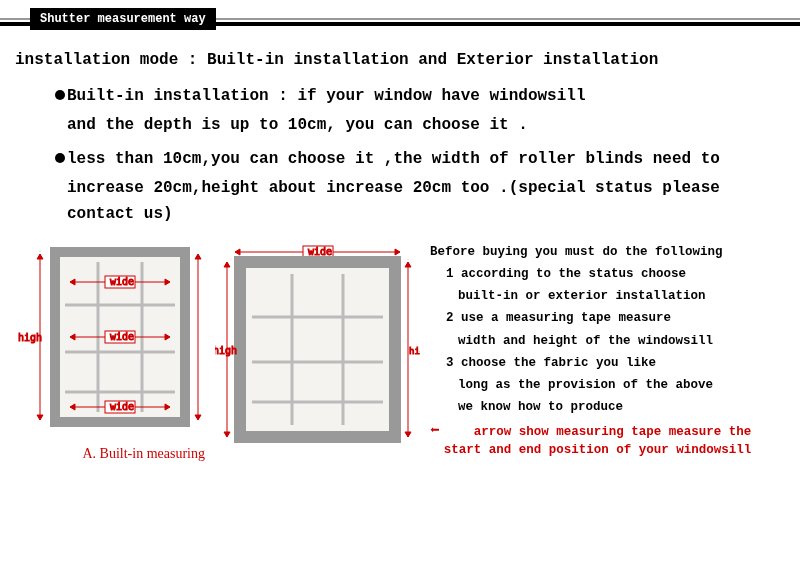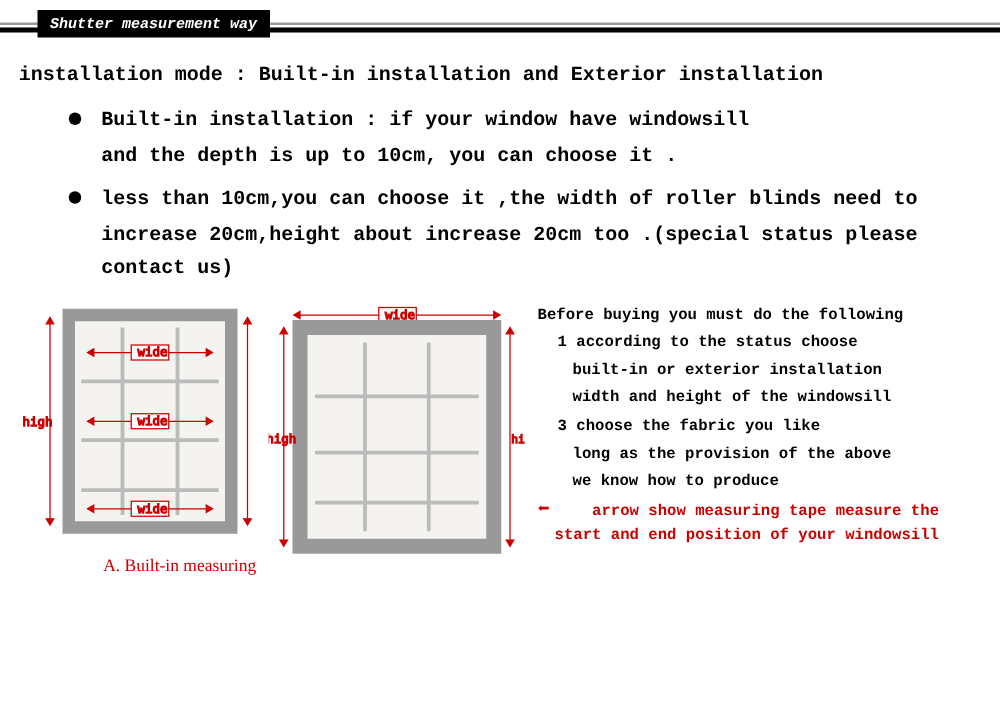--- a/index.html
+++ b/index.html
@@ -1,23 +1,23 @@
 <!DOCTYPE html>
 <html><head>
 <meta charset="utf-8">
 <style>
   * { margin: 0; padding: 0; box-sizing: border-box; }
   body { width: 800px; height: 570px; font-family: "Courier New", monospace; font-size: 12px; color: #000; background: #fff; overflow: hidden; }
   .header-band { position: relative; height: 28px; }
   .header-line-grey { position: absolute; top: 18px; left: 0; right: 0; height: 2px; background: #999; }
   .header-line-black { position: absolute; top: 22px; left: 0; right: 0; height: 4px; background: #000; }
-  .header-badge { position: absolute; top: 8px; left: 30px; background: #000; color: #fff; padding: 4px 10px; font-size: 12px; font-weight: bold; font-style: italic; }
+  .header-badge { position: absolute; top: 8px; left: 30px; background: #000; color: #fff; padding: 4px 10px; font-size: 12px; font-weight: bold; }
   .content { padding: 20px 15px 0 15px; font-size: 16px; line-height: 1.6; }
   .intro { margin-bottom: 10px; font-weight: bold; }
-  .bullet-item { display: flex; align-items: flex-start; gap: 16px; margin: 4px 0 4px 40px; font-weight: bold; }
+  .bullet-item { display: flex; align-items: flex-start; gap: 2px; margin: 4px 0 4px 40px; font-weight: bold; }
   .bullet { display: inline-block; width: 10px; height: 10px; background: #000; border-radius: 50%; margin-top: 6px; flex-shrink: 0; }
   .bullet-block { flex: 1; }
   .bullet-block p { margin-bottom: 4px; }
   .lower { display: flex; margin-top: 10px; padding: 0 15px; gap: 10px; }
   .window-col { flex-shrink: 0; display: flex; flex-direction: column; align-items: flex-end; }
   .window-svg { display: block; }
   .caption { color: #c00; font-family: "SimSun", serif; font-size: 14px; margin-top: 4px; }
   .steps { flex: 1; font-size: 12.5px; line-height: 1.7; font-weight: bold; }
   .steps p { margin-bottom: 1px; }
   .steps-indent { padding-left: 16px; }
@@ -126,20 +126,21 @@
           <polygon points="193,195 190,190 196,190"></polygon>
         <text x="194" y="112" fill="#c00" font-size="9">high</text>
       </g>
     </svg>
   </div>
 
   <div class="steps">
     <p>Before buying you must do the following</p>
     <p class="steps-indent">1 according to the status choose</p>
     <p class="steps-indent" style="padding-left:28px">built-in or exterior installation</p>
+    <p class="steps-indent">2 use a measuring tape measure</p>
     <p class="steps-indent" style="padding-left:28px">width and height of the windowsill</p>
     <p class="steps-indent">3 choose the fabric you like</p>
     <p class="steps-indent" style="padding-left:28px">long as the provision of the above</p>
     <p class="steps-indent" style="padding-left:28px">we know how to produce</p>
     <div class="arrow-note">
       <span class="arrow">⬅</span>
       <div>
         <div>arrow show measuring tape measure the</div>
         <div>start and end position of your windowsill</div>
       </div>

